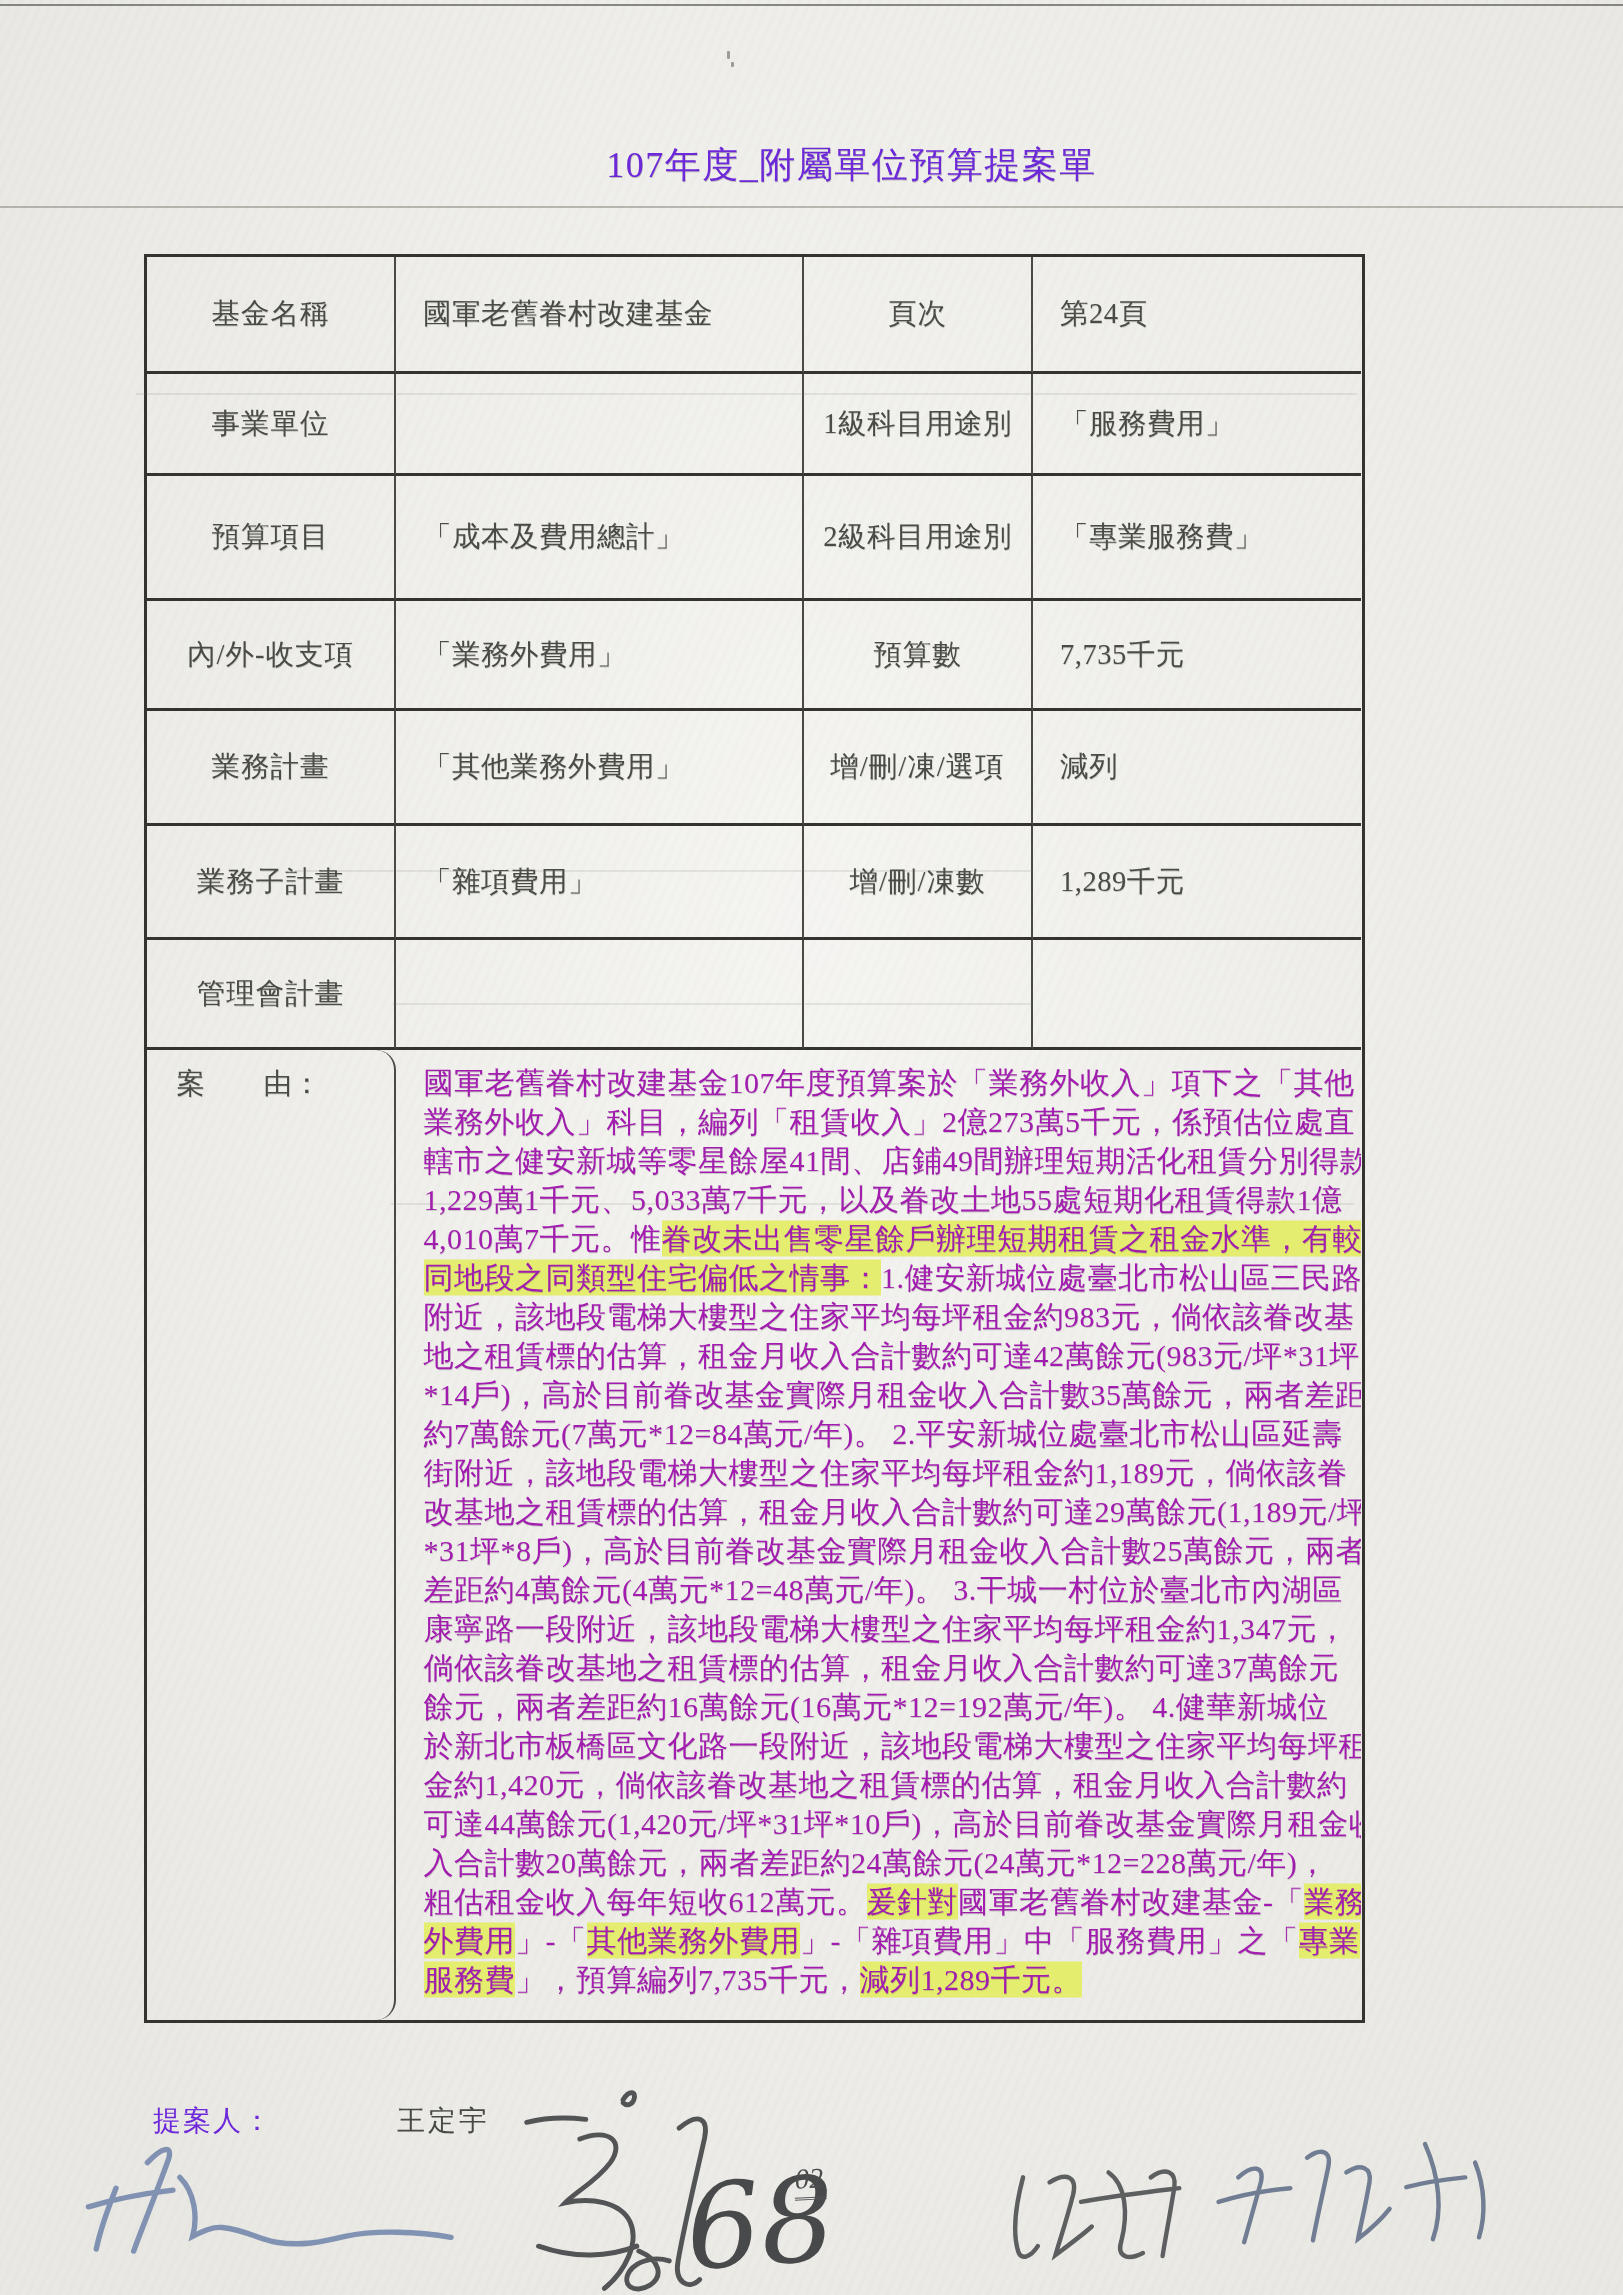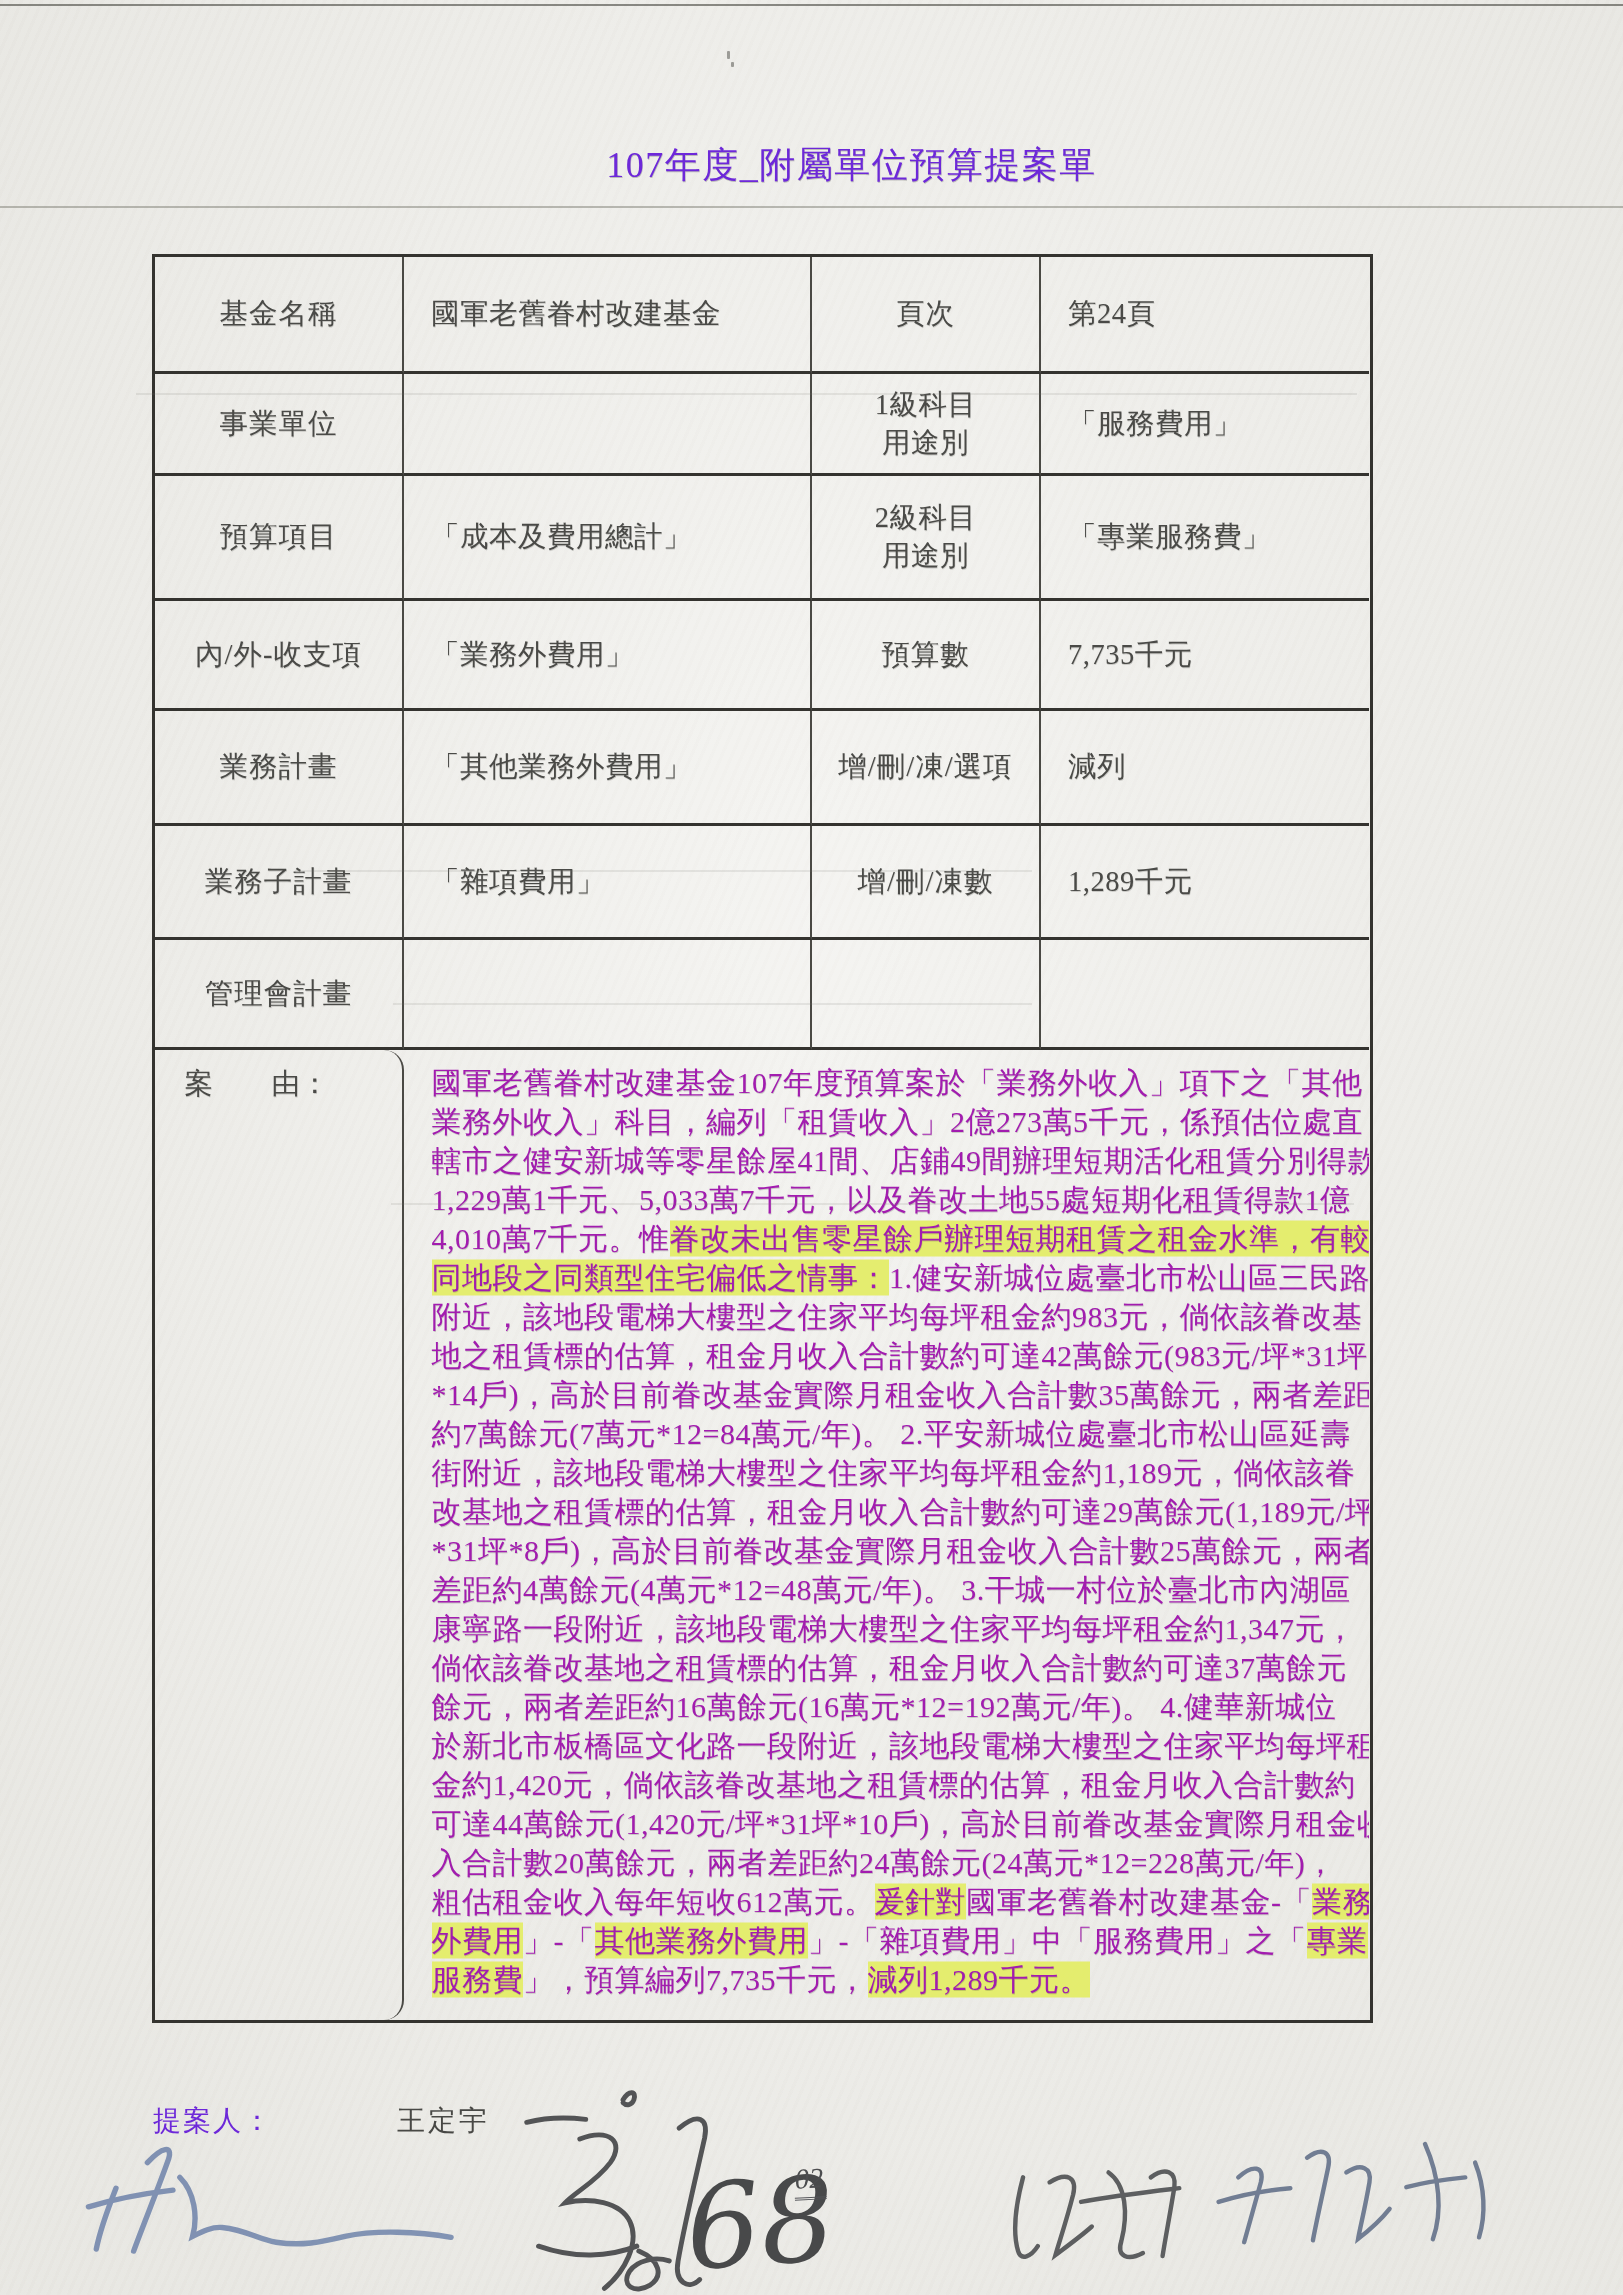--- a/index.html
+++ b/index.html
@@ -21,38 +21,38 @@
     position:absolute;top:141px;left:0;width:100%;text-align:center;
     font-size:36px;letter-spacing:1.5px;color:#6d28d9;
     text-shadow:0.5px 0.5px 0.5px rgba(60,60,56,0.28);
     margin-left:40px;
   }
   #title-rule{position:absolute;top:206px;left:0;width:100%;height:1.5px;background:rgba(125,125,116,0.50);}
   .speck{position:absolute;background:rgba(90,90,84,0.55);border-radius:1px;}
 
   
   #doc-table{
-    position:absolute;left:152px;top:254px;width:1221px;height:1769px;
+    position:absolute;left:144px;top:254px;width:1221px;height:1769px;
     box-sizing:border-box;border:3.4px solid #34332f;
     display:grid;
     grid-template-columns:249px 408px 229px 328px;
     grid-template-rows:117px 102px 125px 110px 115px 114px 110px 970px;
     background:transparent;
   }
   .cell{
     box-sizing:border-box;
     border-right:2px solid #4a4944;
     border-bottom:3.4px solid #34332f;
     display:flex;align-items:center;justify-content:center;
     font-size:28.5px;letter-spacing:1px;color:#4a4a47;white-space:nowrap;
     text-shadow:0.5px 0.5px 0.5px rgba(70,70,64,0.22);
   }
   .cell.last{border-right:none;}
   .cell.val{justify-content:flex-start;padding-left:27px;letter-spacing:0.5px;}
-  .cell.two{flex-direction:column;line-height:1.32;letter-spacing:0.5px;}
+  .cell.two{flex-direction:row;line-height:1.32;letter-spacing:0.5px;}
   .cell.caselabel{
     align-items:flex-start;justify-content:flex-start;
     padding:14.7px 0 0 29.5px;border-bottom:none;letter-spacing:0.5px;border-radius:20px;
   }
   .cell.casetext{
     grid-column:2 / span 3;border-bottom:none;border-right:none;
     display:block;overflow:hidden;
     padding:12.8px 2.9px 0 27.5px;
     font-size:30px;line-height:39px;letter-spacing:0.5px;color:#a21caf;
   }

